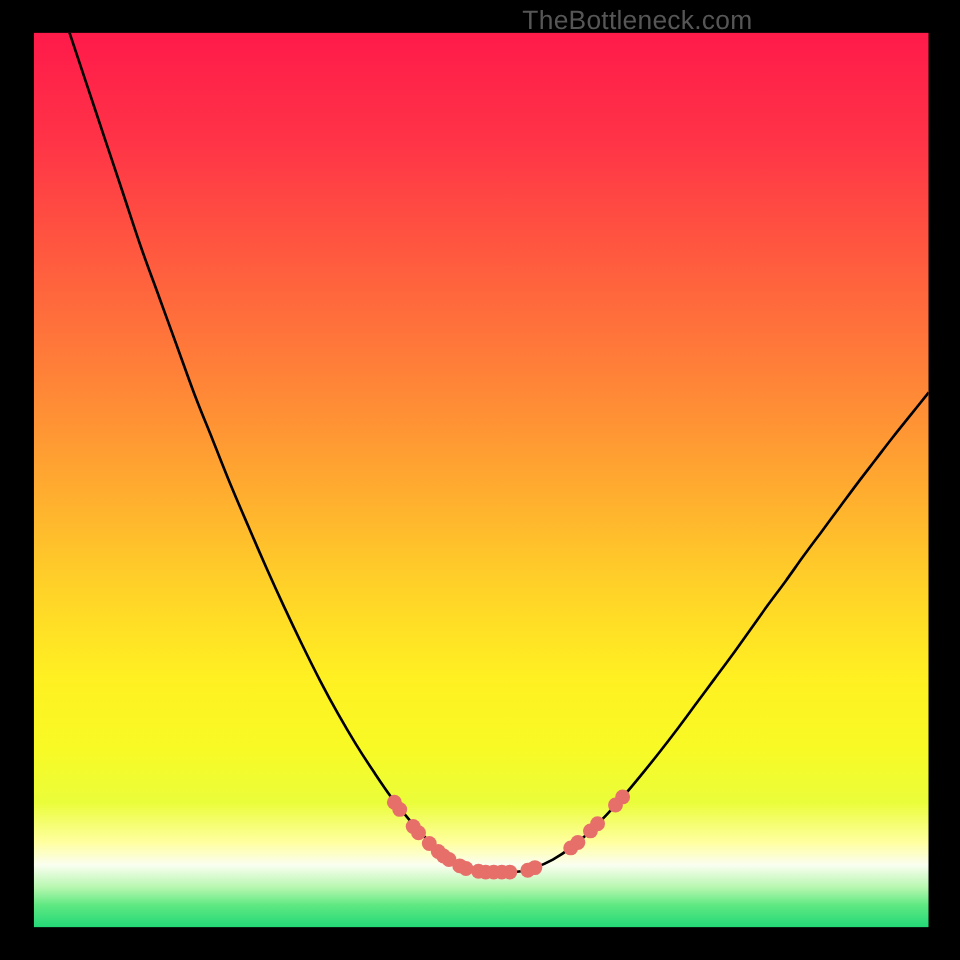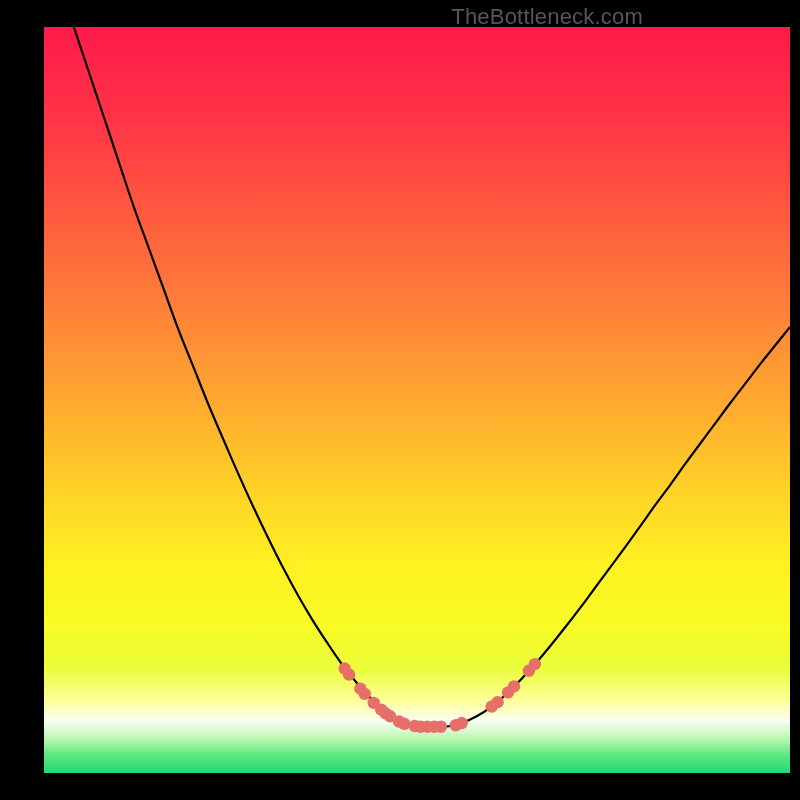--- a/index.html
+++ b/index.html
@@ -1,19 +1,19 @@
 <!DOCTYPE html>
 <html><head>
 <meta charset="utf-8">
 <style>
   * { margin: 0; padding: 0; box-sizing: border-box; }
   html, body { width: 800px; height: 800px; overflow: hidden; background: #000; }
   .frame {
     position: absolute;
-    top: 0; left: 17px;
+    top: 0; left: 1px;
     width: 656px; height: 800px;
     background: #000;
   }
   .plot-area {
     position: absolute;
     top: 27px;
     left: 27px;
     width: 746px;
     height: 746px;
     overflow: hidden;

